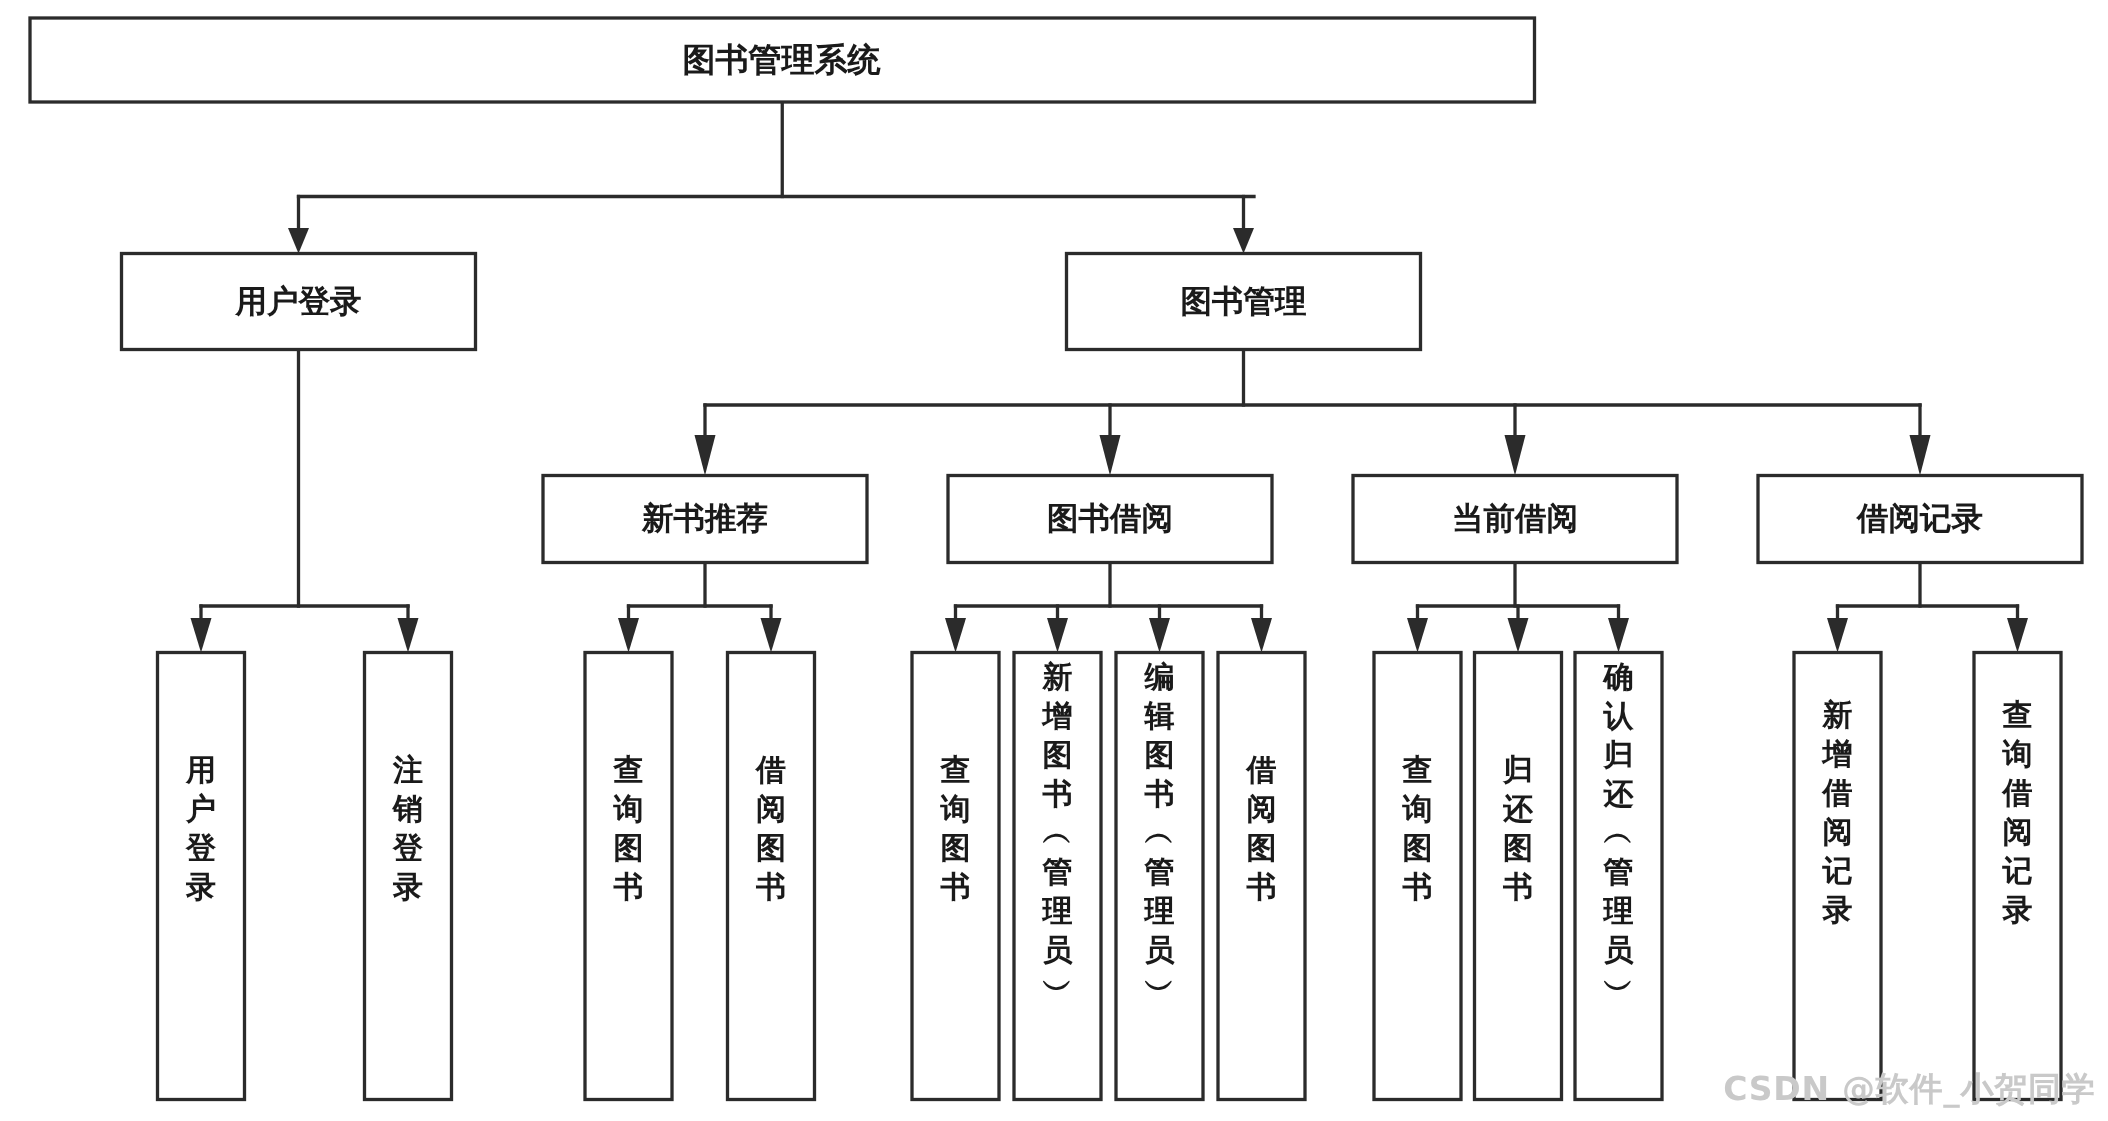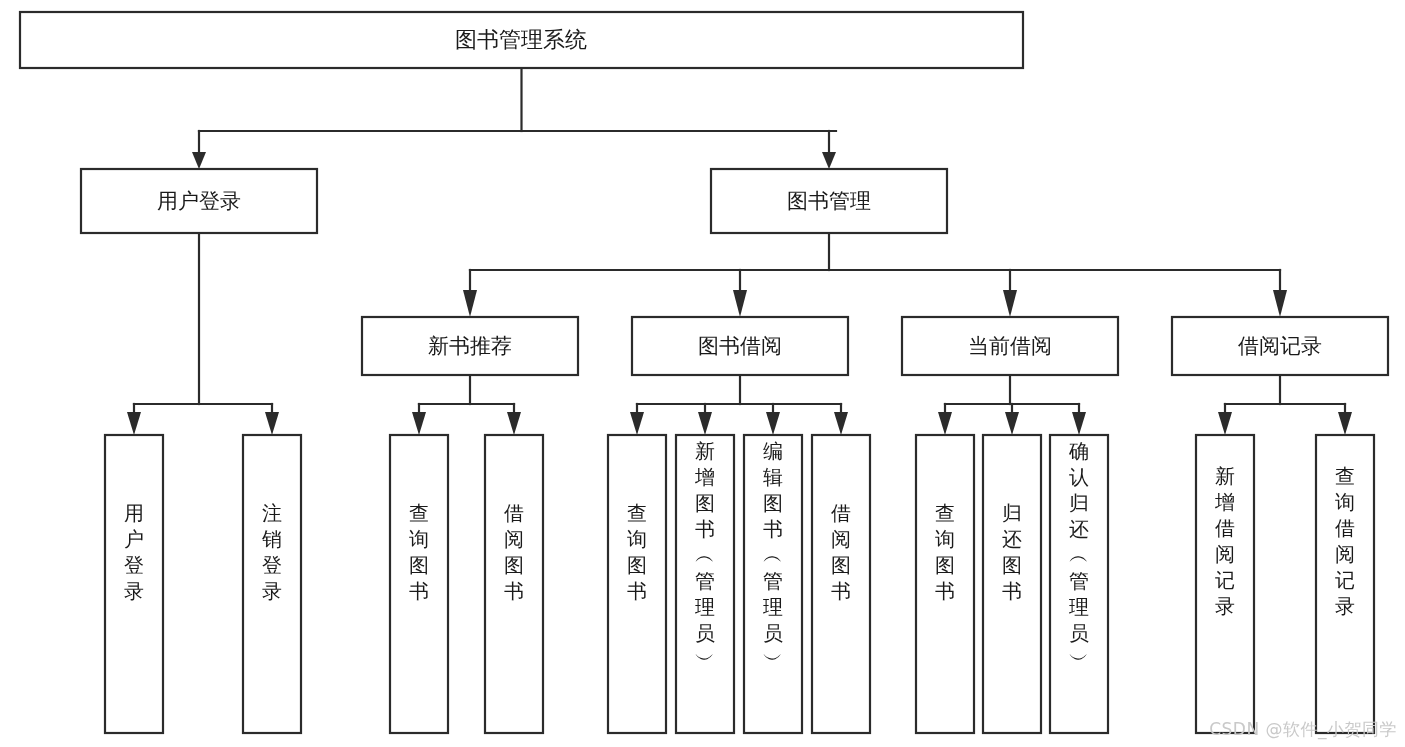--- a/index.html
+++ b/index.html
@@ -1,28 +1,28 @@
 <!DOCTYPE html>
 <html><head>
 <meta charset="utf-8">
 <style>
   html,body{margin:0;padding:0;background:#ffffff;}
   body{width:1405px;height:747px;overflow:hidden;
        font-family:"DejaVu Sans","Liberation Sans",sans-serif;}
-  #diagram-root{position:relative;width:1405px;height:747px;background:#fff;}
+  #diagram-root{position:relative;width:1405px;height:747px;background:#fff;font-weight:bold;}
   svg{display:block;}
   .box-rect{fill:#ffffff;stroke:#2b2b2b;stroke-width:2.2;}
   .edge{stroke:#2b2b2b;stroke-width:2.2;fill:none;stroke-linecap:square;}
   .arrow-head{fill:#2b2b2b;stroke:none;}
   .node-label{fill:#1a1a1a;font-size:21px;font-family:"DejaVu Sans","Liberation Sans",sans-serif;
               text-anchor:middle;dominant-baseline:middle;}
   .node-label.title{font-size:22px;}
   .vert-label{fill:#1a1a1a;font-size:20px;font-family:"DejaVu Sans","Liberation Sans",sans-serif;
               text-anchor:middle;}
-  .watermark{position:absolute;right:8px;bottom:6px;color:#c9c9c9;font-size:17px;
+  .watermark{position:absolute;right:8px;bottom:6px;color:#c9c9c9;font-size:22px;
              font-family:"DejaVu Sans","Liberation Sans",sans-serif;white-space:nowrap;
              letter-spacing:.5px;}
 </style>
 </head>
 <body>
 
 <div id="diagram-root">
 
   <svg width="1405" height="747" viewBox="0 0 1405 747">
 

